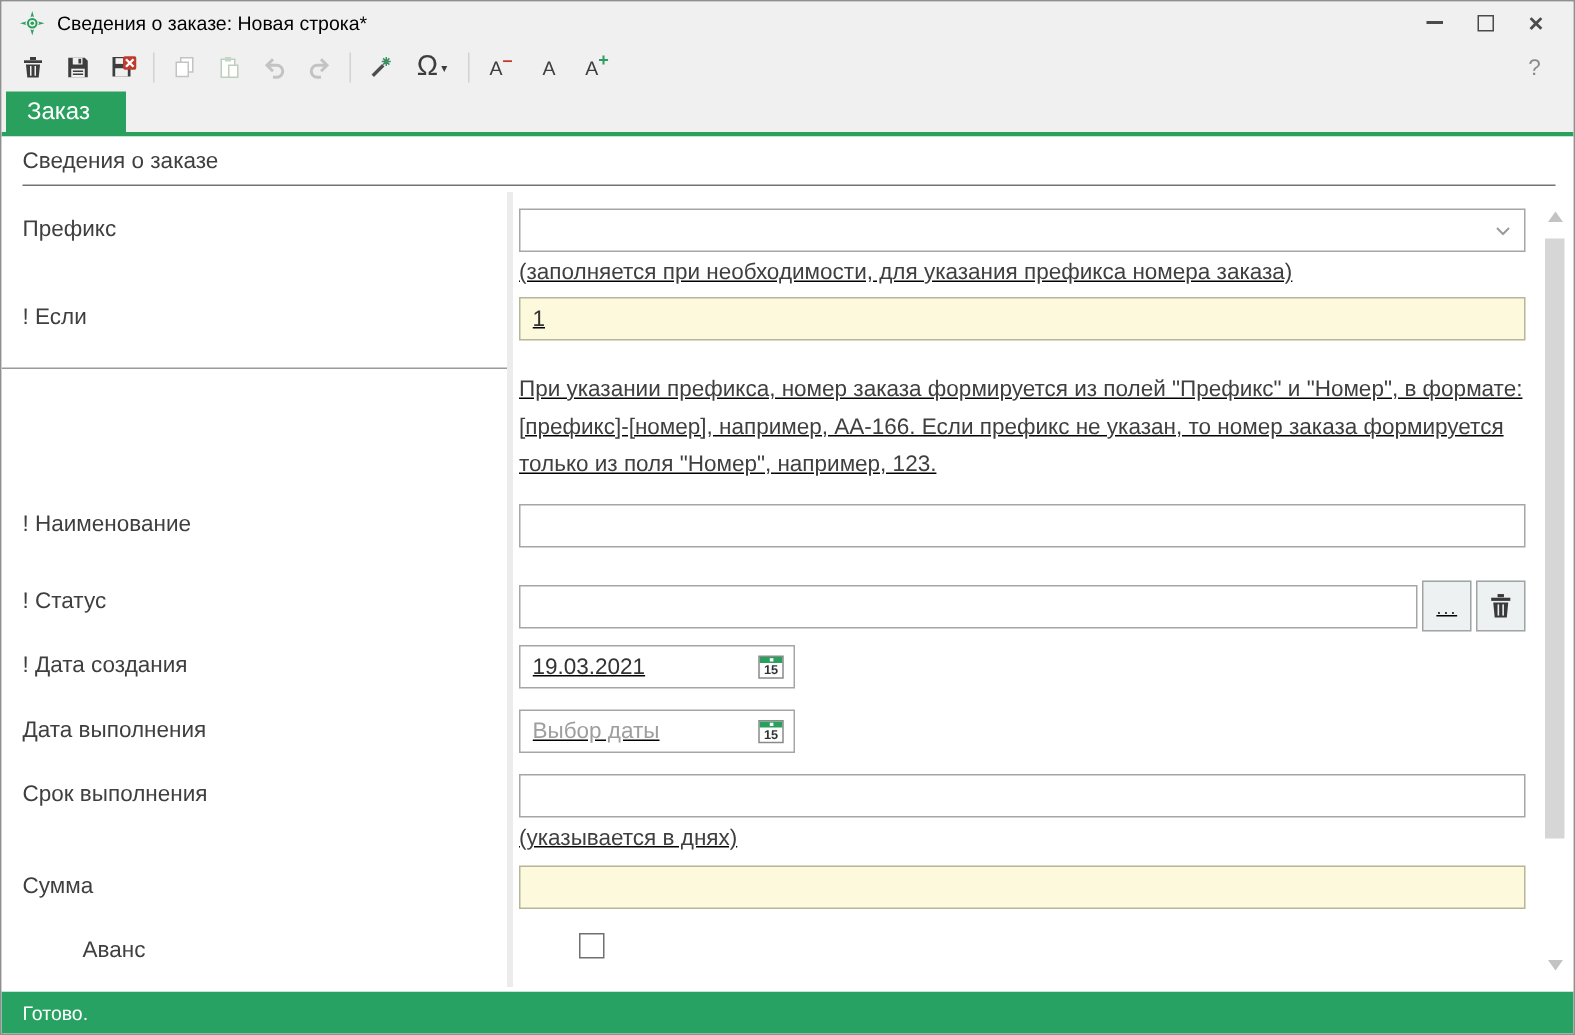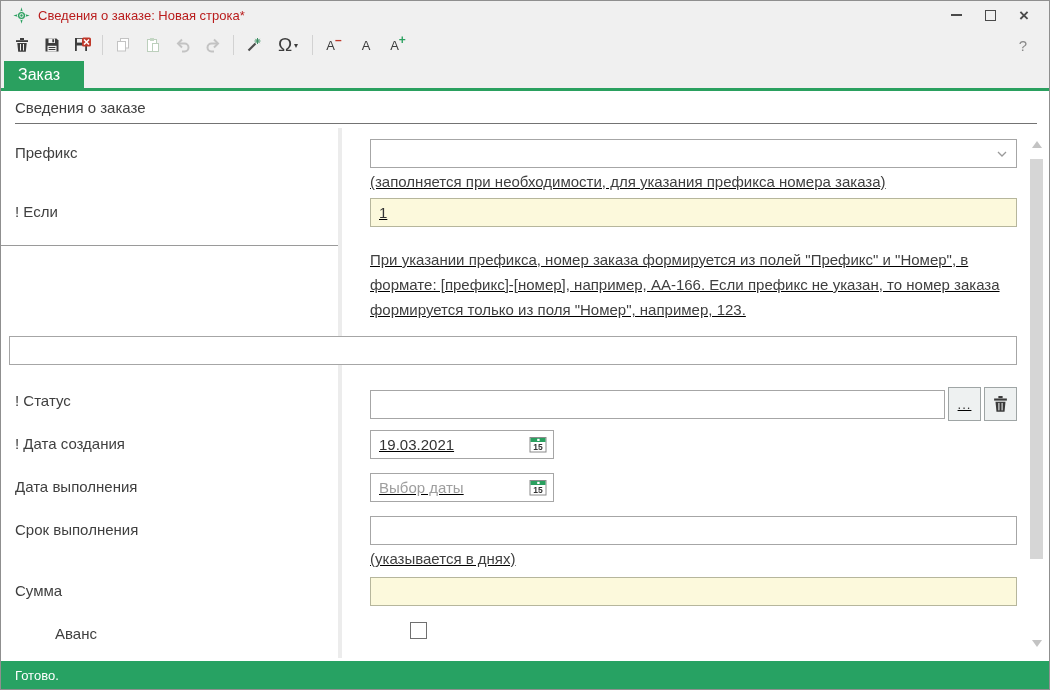--- a/index.html
+++ b/index.html
@@ -2,21 +2,21 @@
 <html><head>
 <meta charset="utf-8">
 <style>
   * { margin:0; padding:0; box-sizing:border-box; }
   html,body { width:1050px; height:690px; font-family:"Liberation Sans", sans-serif; background:#fff; }
   .window { width:1050px; height:690px; border:1px solid #8f8f8f; background:#f0f0f0; position:relative; overflow:hidden; }
 
   
   .titlebar { height:28px; display:flex; align-items:center; padding:0 8px; background:#f0f0f0; }
   .app-icon { width:17px; height:17px; margin:0 8px 0 4px; flex:none; }
-  .title-text { font-size:13px; color:#b91c1c; }
+  .title-text { font-size:13px; color:#000000; }
   .win-controls { margin-left:auto; display:flex; align-items:center; gap:0; }
   .win-btn { width:34px; height:24px; display:flex; align-items:center; justify-content:center; color:#4a4a4a; }
   .min-shape { width:11px; border-bottom:2px solid #4a4a4a; height:2px; display:inline-block; }
   .max-shape { width:11px; height:11px; border:1.6px solid #4a4a4a; display:inline-block; }
   .close-glyph { font-size:17px; font-weight:bold; line-height:1; }
 
   
   .toolbar { height:32px; display:flex; align-items:center; padding:0 6px; background:#f0f0f0; }
   .tb-btn { width:30px; height:26px; display:flex; align-items:center; justify-content:center; border-radius:2px; }
   .tb-sep { width:1px; height:20px; background:#d2d2d2; margin:0 5px; flex:none; }
@@ -30,21 +30,21 @@
   
   .tabbar { height:30px; background:#f0f0f0; border-bottom:3px solid #2aa05f; display:flex; align-items:flex-end; }
   .tab { margin-left:3px; height:27px; background:#2aa05f; color:#fff; font-size:16px; display:flex; align-items:center; padding:0 24px 0 14px; }
 
   
   .content { position:relative; height:570px; background:#fff; overflow:hidden; }
   .section-title { margin:8px 12px 0 14px; padding-bottom:7px; font-size:15px; color:#3f3f3f; border-bottom:1px solid #737373; }
   .vbar { position:absolute; left:337px; top:37px; bottom:3px; width:4px; background:#ececec; }
 
   .form { position:absolute; left:0; right:32px; top:30px; }
-  .row { display:flex; align-items:flex-start;gap:24px; }
+  .row { display:flex; align-items:flex-start; }
   .lbl { width:337px; flex:none; padding:5px 12px 0 14px; font-size:15px; color:#3f3f3f; }
   .fld { flex:1; padding-left:8px; position:relative;text-decoration:underline; }
 
   .inp { width:100%; height:29px; border:1px solid #a6a6a6; background:#fff; font-family:inherit; font-size:15px; color:#333; padding:0 8px; outline:none; border-radius:0; display:block; }
   .inp::placeholder { color:#9e9e9e; }
   .req { background:#fcf9dc; border-color:#b6b69c; }
   .hint { font-size:15px; color:#3f3f3f; margin-top:5px; }
   .combo { height:29px; border:1px solid #a6a6a6; background:#fff; position:relative; }
   .combo-chevron { position:absolute; right:9px; top:11px; }
 
@@ -214,20 +214,21 @@
       </div>
 
       <div class="row info-row">
         <div class="lbl"></div>
         <div class="fld">
           <div class="info-text">При указании префикса, номер заказа формируется из полей "Префикс" и "Номер", в формате: [префикс]-[номер], например, AA-166. Если префикс не указан, то номер заказа формируется только из поля "Номер", например, 123.</div>
         </div>
       </div>
 
       <div class="row" style="margin-top:14px;">
+        <div class="lbl">! Наименование</div>
         <div class="fld">
           <input class="inp" value="" style="">
         </div>
       </div>
 
       <div class="row" style="margin-top:22px;">
         <div class="lbl">! Статус</div>
         <div class="fld status-fld">
           <input class="inp" value="" style="">
           <div class="sbtn">...</div>

